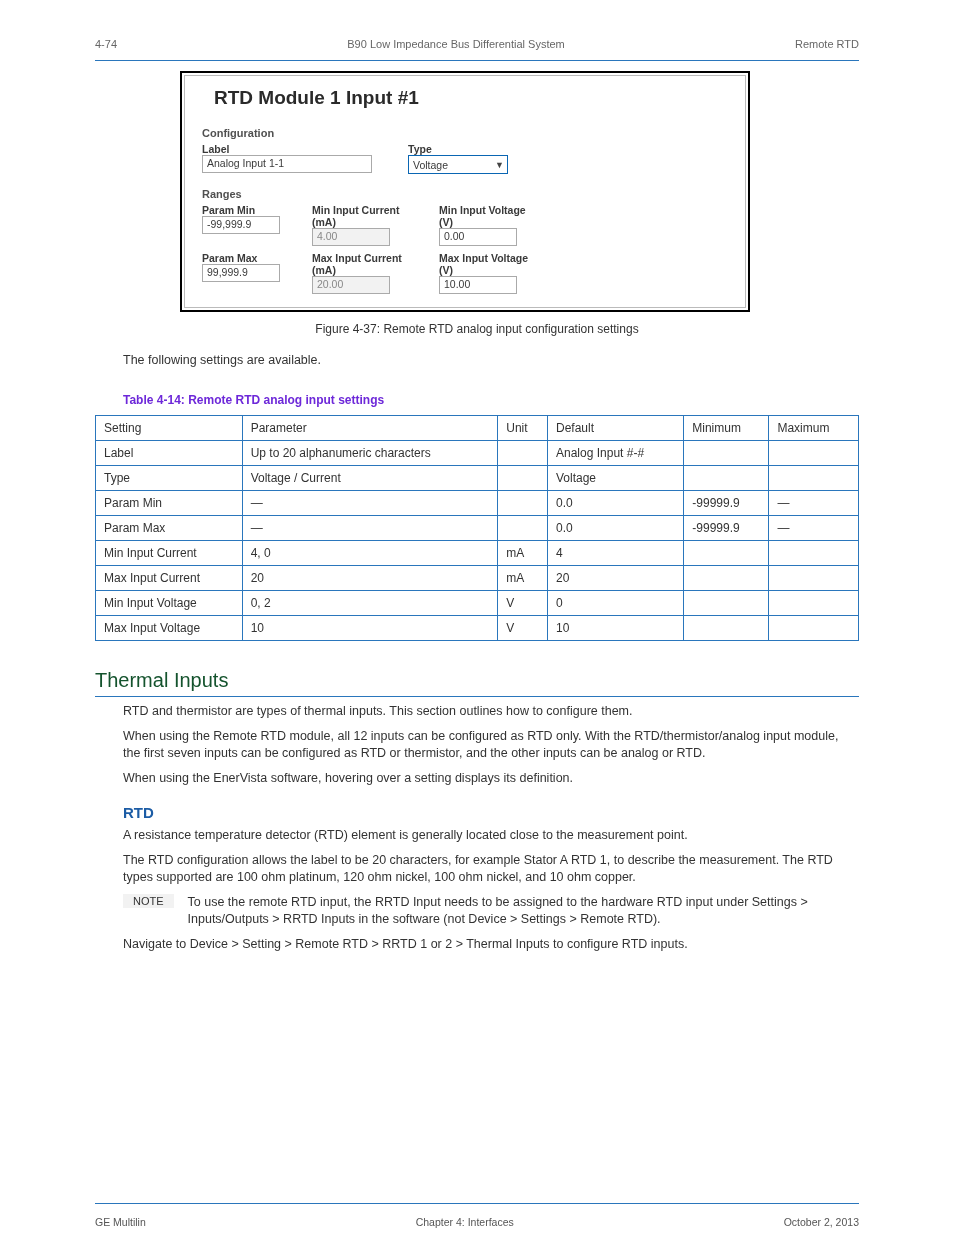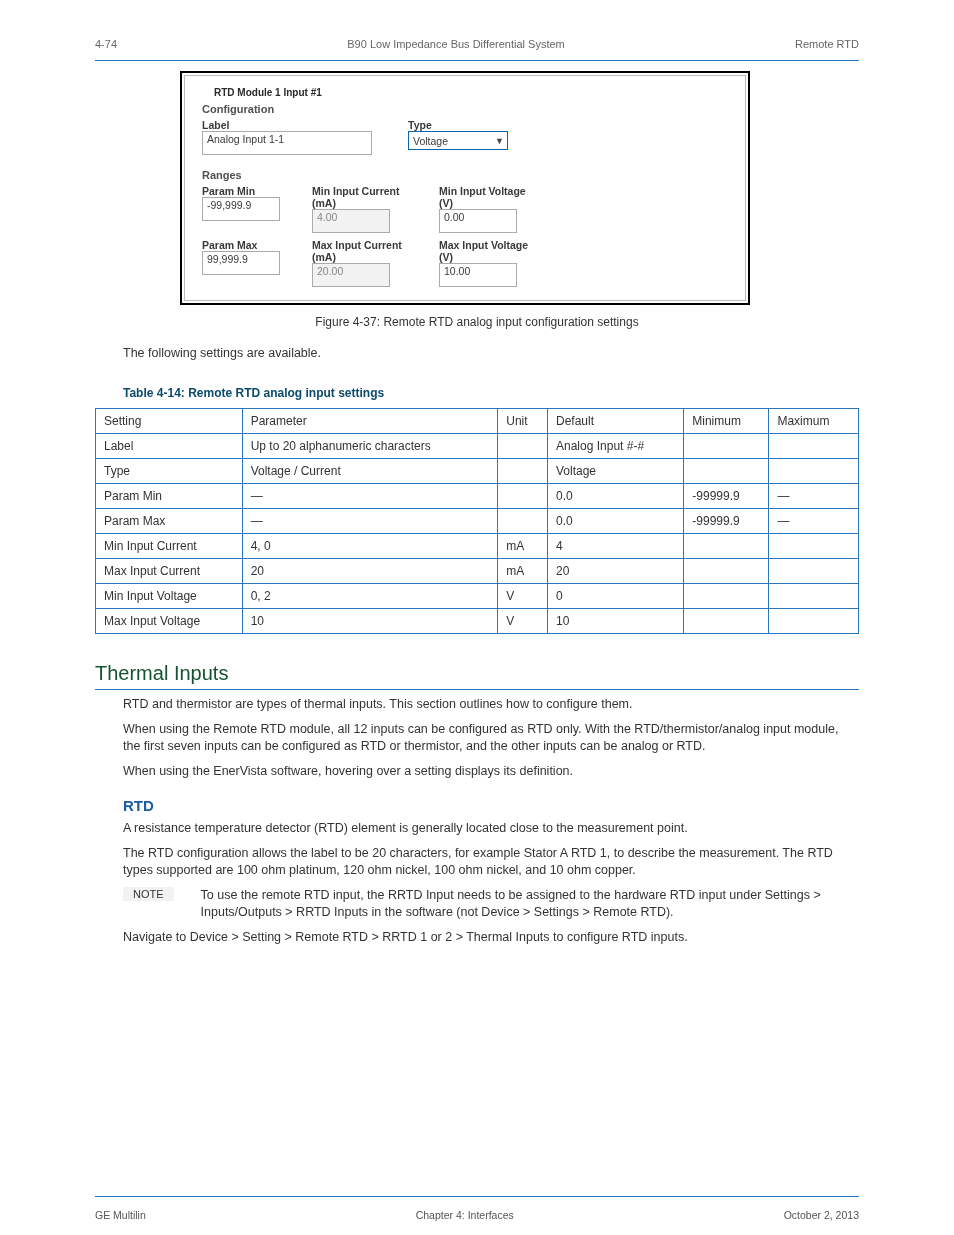--- a/index.html
+++ b/index.html
@@ -44,32 +44,32 @@
   }
   .fig::after{
     content:"";
     position:absolute;
     left:2px; right:2px; top:2px; bottom:2px;
     border:1px solid #bbb;
     pointer-events:none;
   }
   .fig-title {
     font-weight: bold;
-    font-size: 10px;
+    font-size: 19px;
     color: #2a2a2a;
-    margin: 0 0 5px 0;
+    margin: 0 0 18px 0;
     padding-left: 12px;
   }
   .fig-sec { font-size: 11px; color: #505050; font-weight: bold; margin: 2px 0; }
   .fig-row { display:flex; gap:20px; margin-top:0; }
   .fig-row.small-gap { gap: 32px; }
   .fig-col { display:flex; flex-direction:column; }
   .fig-label { font-size: 10.5px; color:#3a3a3a; margin-top:2px; font-weight:bold;}
   .fig-input {
-    height:24px;
+    height:18px;
     border:1px solid #aaa;
     background:#fff;
     padding:1px 4px;
     font-size:10.5px;
     color:#3a3a3a;
   }
   .fig-input.readonly { background:#f2f2f2; color:#888;}
   .fig-select {
     height:19px;
     border:1px solid #0a66b3;
@@ -108,21 +108,21 @@
     vertical-align: top;
     color:#333;
   }
   .settings-table th {
     font-weight: normal;
     background:#fff;
   }
   .table-caption {
     font-size: 12px;
     font-weight: bold;
-    color:#0c4a6e;
+    color:#6d28d9;
     margin-top:24px;
   }
   h2.sec {
     font-size: 20px;
     color: #14532d;
     border-bottom: 1px solid #2a76bc;
     padding-bottom: 4px;
     margin: 28px 0 6px 0;
     font-weight: normal;
   }
@@ -130,21 +130,21 @@
     display:inline-block;
     background:#f2f2f2;
     padding:1px 10px;
     margin-right:10px;
     font-size:11px;
     color:#333;
   }
   .note-row {
     display:flex;
     align-items:flex-start;
-    gap:17px;
+    gap:4px;
     margin:8px 0;
   }
   .note-text { flex:1; font-size:12.5px; line-height:1.35; }
   h3.sub {
     font-size:15px;
     color:#1c5ca5;
     font-weight:bold;
     margin:18px 0 4px 0;
   }
   .footer {

